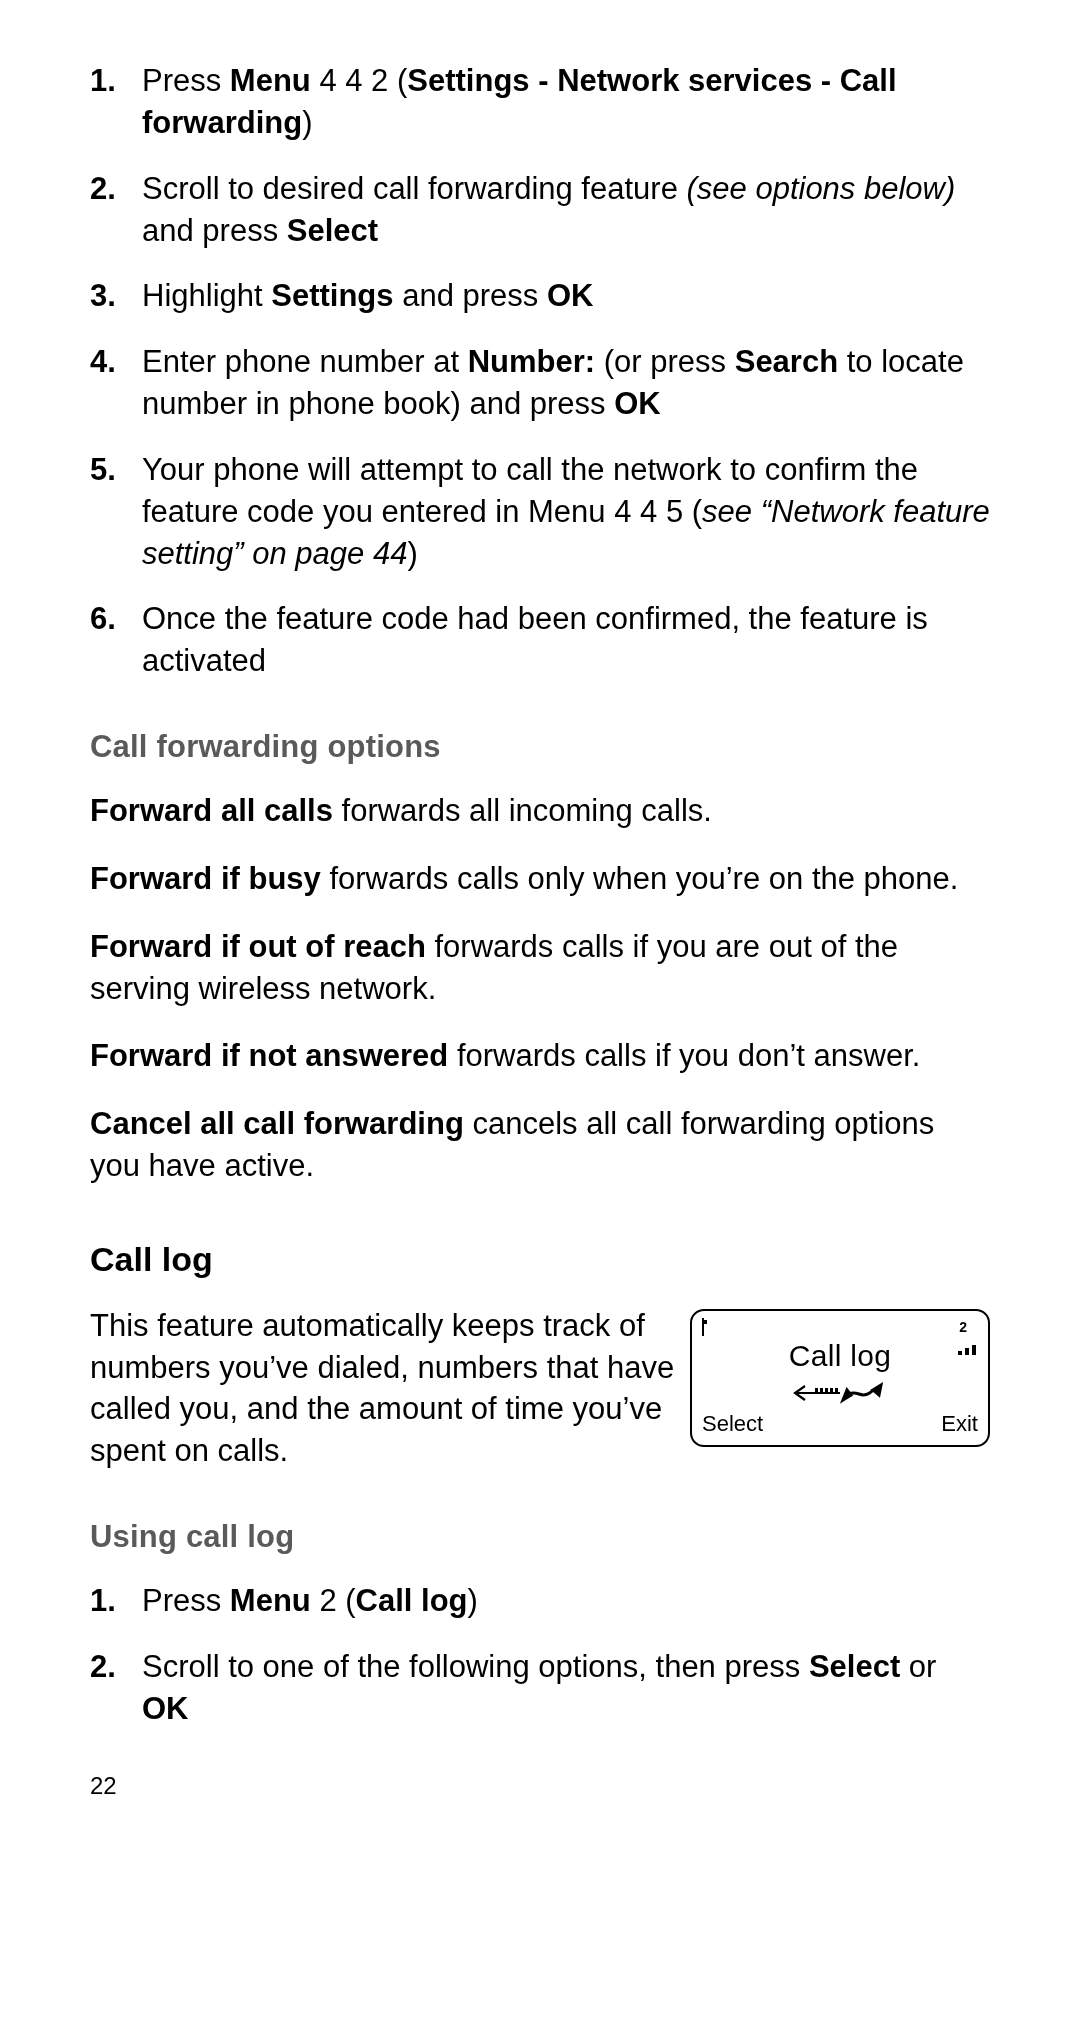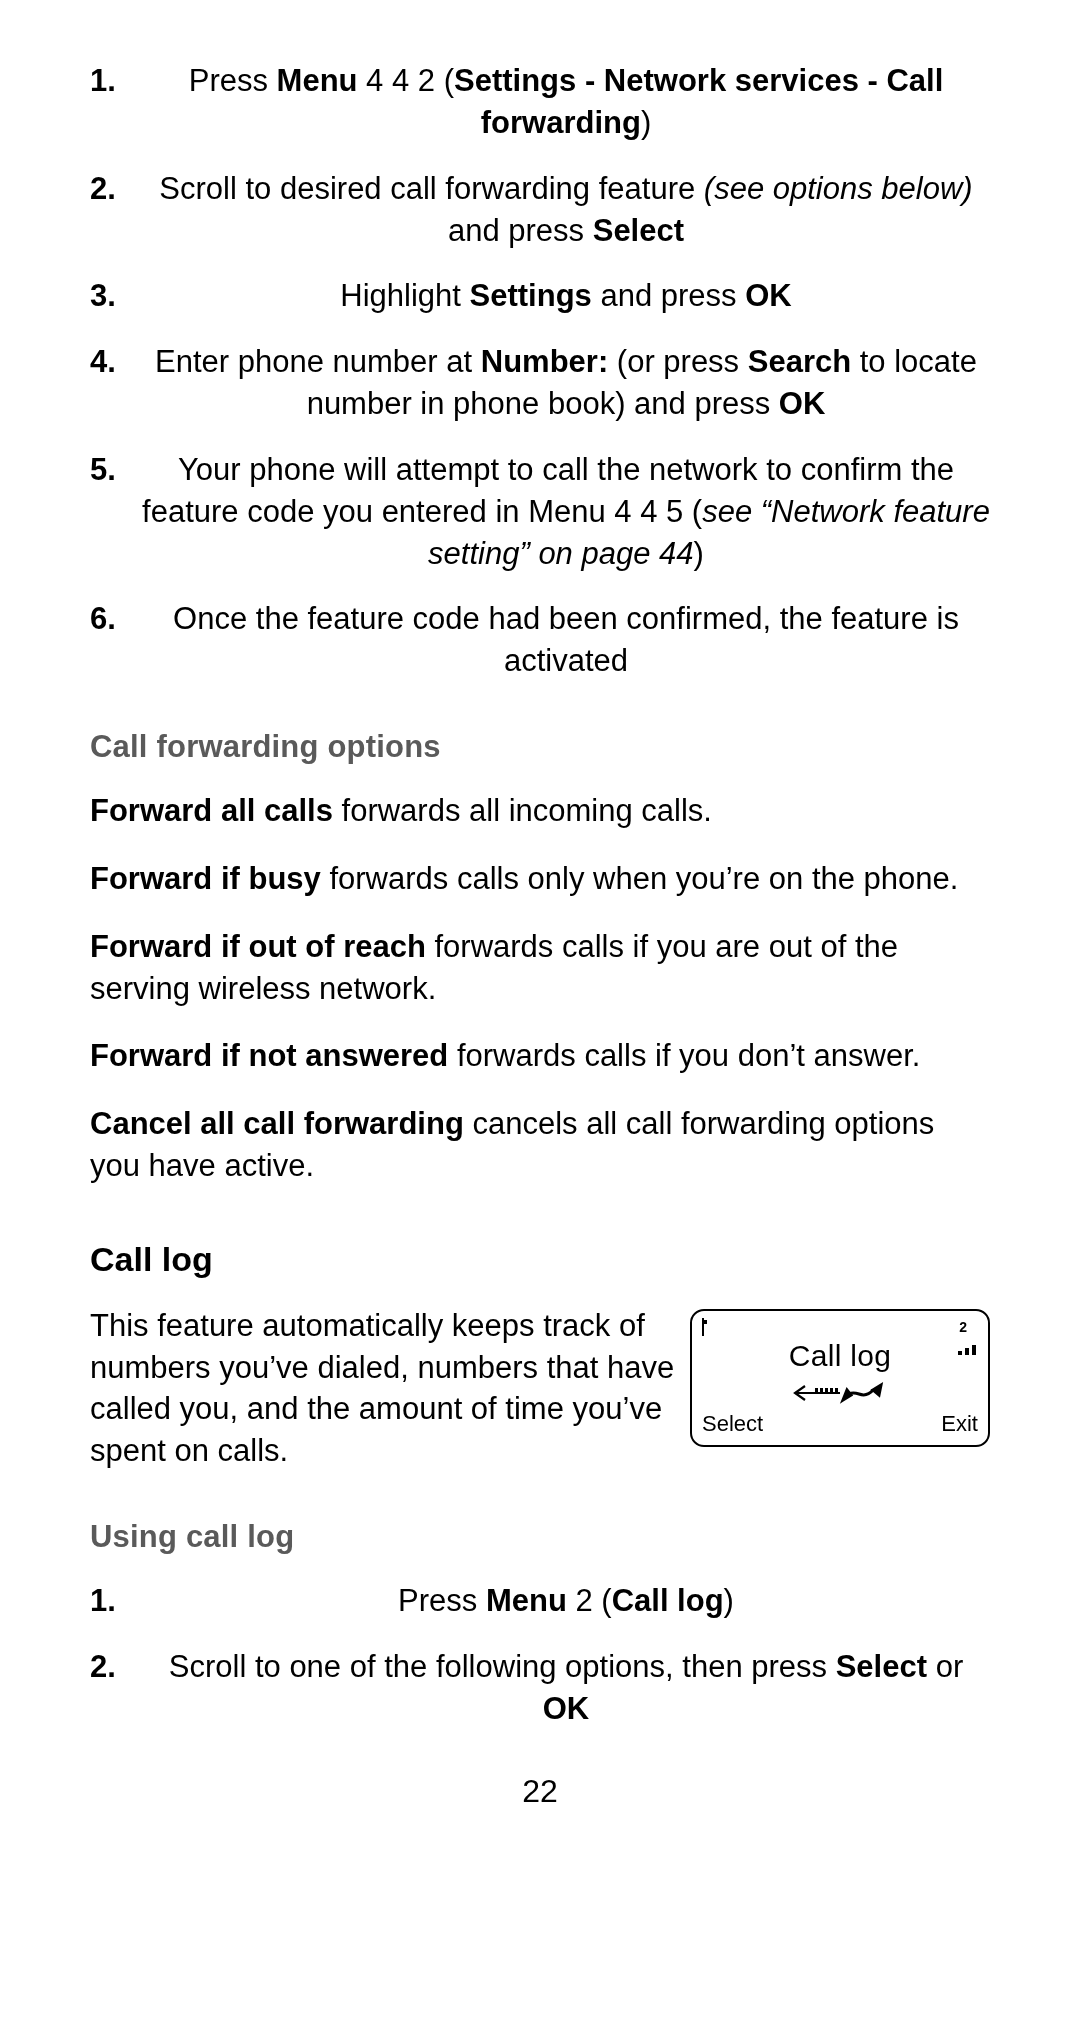--- a/index.html
+++ b/index.html
@@ -25,21 +25,20 @@
     display: flex;
     margin-bottom: 24px;
   }
   ol.steps .num {
     font-weight: 700;
     width: 52px;
     flex: 0 0 52px;
   }
   ol.steps .body {
     flex: 1 1 auto;
-    text-align: center;
   }
   .bold { font-weight: 700; }
   .italic { font-style: italic; }
   h2.subhead {
     font-size: 31px;
     font-weight: 700;
     color: #5a5a5a;
     margin: 44px 0 22px 0;
     letter-spacing: 0.2px;
   }
@@ -91,22 +90,22 @@
     letter-spacing: 0.3px;
   }
   .phone-arrow-row { display:flex; justify-content:center; margin:3px 0 2px 0; }
   .phone-bottom {
     display: flex;
     justify-content: space-between;
     font-size: 22px;
     margin-top: 2px;
   }
   .page-number {
-    text-align: center;
-    font-size: 32px;
+    text-align: left;
+    font-size: 24px;
   }
 </style>
 </head>
 <body>
 
 <ol class="steps" id="steps1">
     <li>
       <div class="num">1.</div>
       <div class="body"><span>Press </span><span class="bold">Menu</span><span> 4 4 2 (</span><span class="bold">Settings - Network services - Call forwarding</span><span>)</span></div>
     </li>

